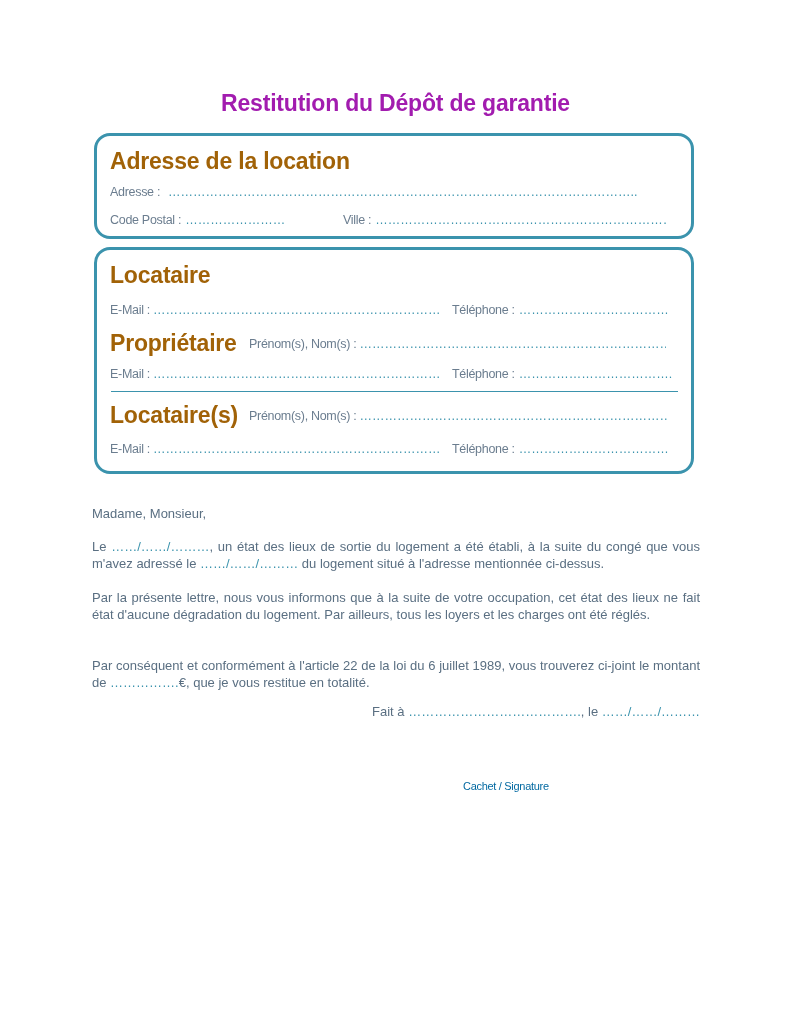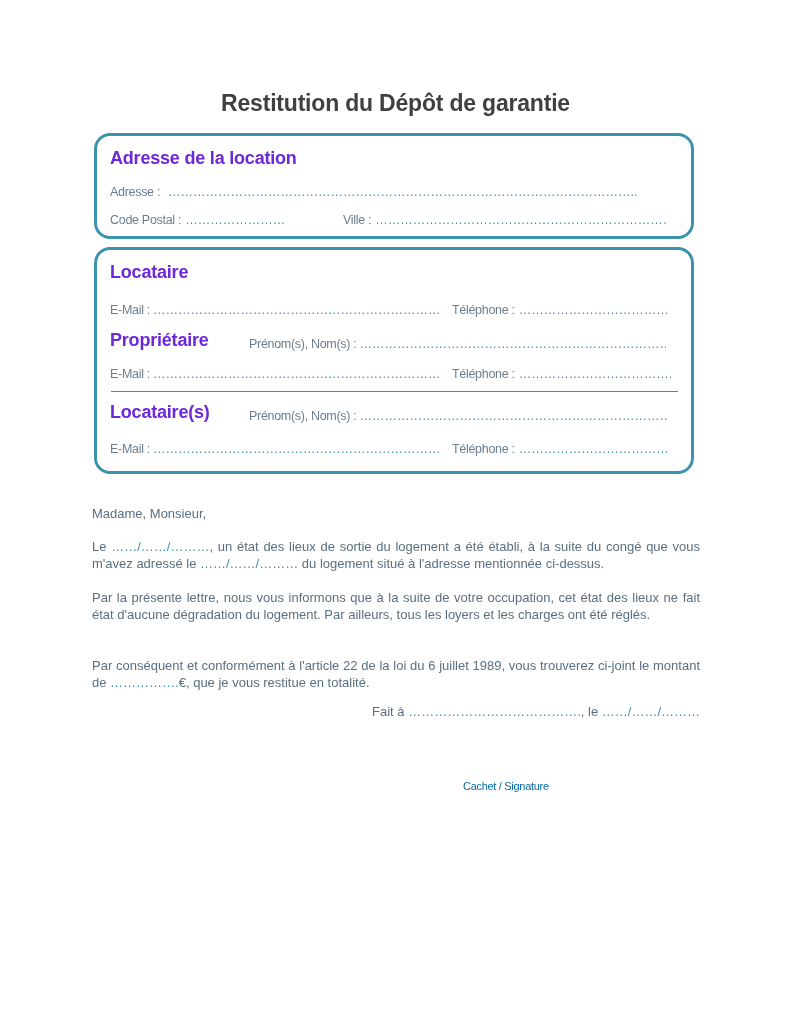--- a/index.html
+++ b/index.html
@@ -4,31 +4,31 @@
   <style>
     html, body { margin: 0; padding: 0; background: #ffffff; }
     body {
       width: 791px; height: 1024px; position: relative; overflow: hidden;
       font-family: "Liberation Sans", sans-serif;
       color: #5a6f82;
     }
     .title {
       position: absolute; left: 0; width: 791px; top: 90px;
       text-align: center; font-size: 23px; font-weight: bold;
-      color: #404040; letter-spacing: -0.2px;
+      color: #a21caf; letter-spacing: -0.2px;
     }
     .box {
       position: absolute; left: 94px; width: 600px;
       border: 3px solid #3b93ad; border-radius: 16px;
       box-sizing: border-box;
     }
     .box1 { top: 133px; height: 106px; }
     .box2 { top: 247px; height: 227px; }
     .section-heading {
-      position: absolute; font-size: 18px; font-weight: bold; color: #6d28d9;
+      position: absolute; font-size: 23px; font-weight: bold; color: #a16207;
       white-space: nowrap; letter-spacing: -0.2px;
     }
     .field {
       position: absolute; font-size: 12.5px; color: #6b7d8f;
       white-space: nowrap; letter-spacing: -0.3px;
       display: flex; align-items: flex-end;
     }
     .dots {
       color: #3b93ad; overflow: hidden; white-space: nowrap;
       display: inline-block; letter-spacing: 0px;

